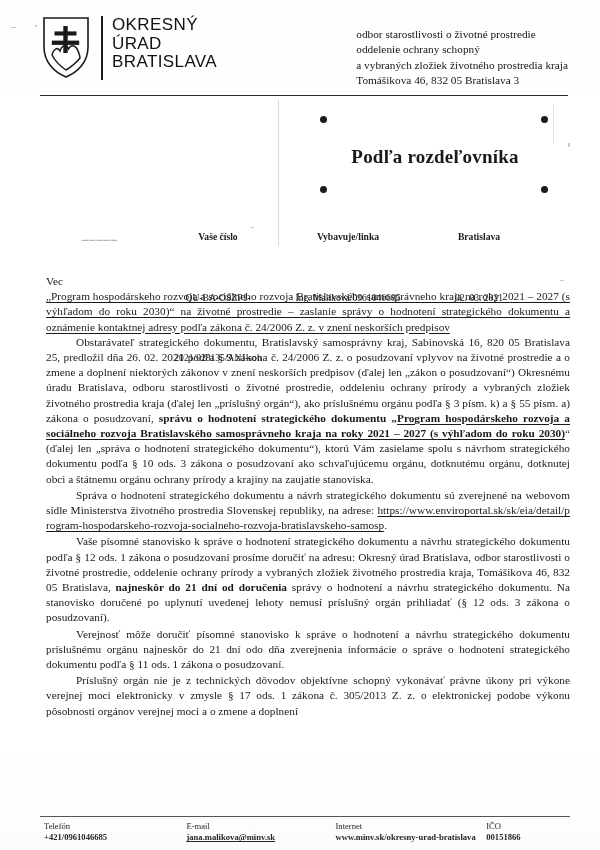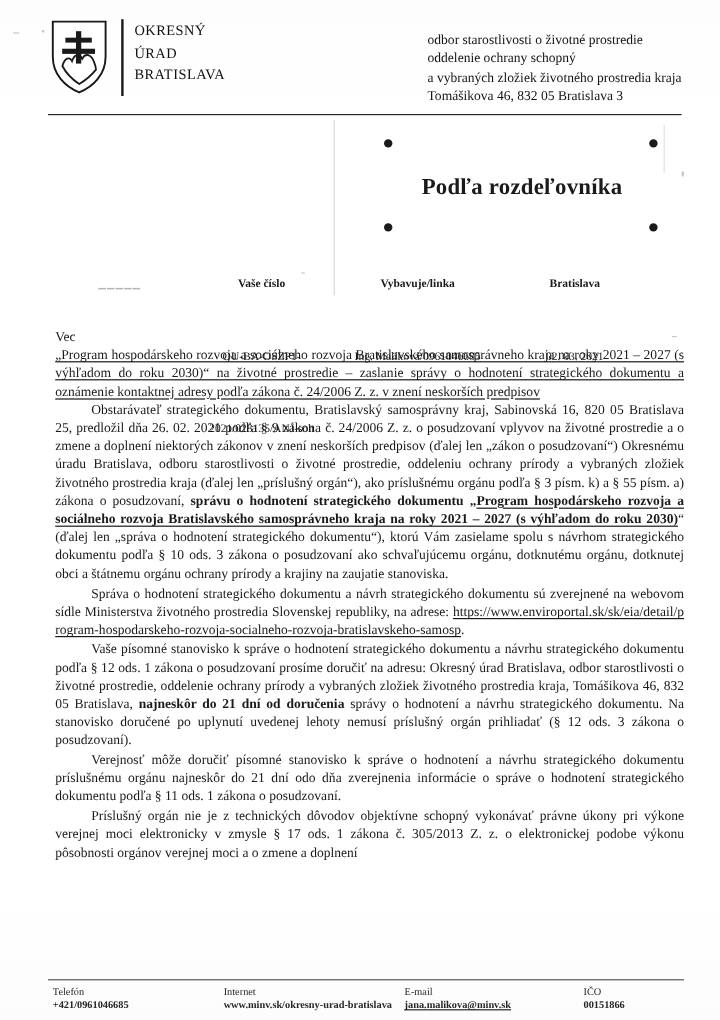--- a/index.html
+++ b/index.html
@@ -43,22 +43,22 @@
     left: 101px;
     top: 8px;
     width: 2px;
     height: 64px;
     background: #1a1a1a;
   }
   .org-name {
     position: absolute;
     left: 112px;
     top: 8px;
-    font-family: Liberation Serif, serif;
-    font-size: 12px;
+    font-family: Liberation Sans, sans-serif;
+    font-size: 17px;
     line-height: 18.5px;
     letter-spacing: 0.4px;
     color: #111;
   }
   .org-name div { white-space: nowrap; }
 
   .dept-address {
     position: absolute;
     right: 32px;
     top: 19px;
@@ -294,27 +294,27 @@
 
     <p class="para gap">Príslušný orgán nie je z technických dôvodov objektívne schopný vykonávať právne úkony pri výkone verejnej moci elektronicky v zmysle § 17 ods. 1 zákona č. 305/2013 Z. z. o elektronickej podobe výkonu pôsobnosti orgánov verejnej moci a o zmene a doplnení</p>
   </div>
 
   <div class="foot-rule"></div>
   <div class="footer">
     <div class="foot-col fc-tel">
       <div class="fh">Telefón</div>
       <div class="fv">+421/0961046685</div>
     </div>
+    <div class="foot-col fc-mail">
+      <div class="fh">E-mail</div>
+      <div class="fv mail-link">jana.malikova@minv.sk</div>
+    </div>
     <div class="foot-col fc-net">
       <div class="fh">Internet</div>
       <div class="fv">www.minv.sk/okresny-urad-bratislava</div>
     </div>
-    <div class="foot-col fc-mail">
-      <div class="fh">E-mail</div>
-      <div class="fv mail-link">jana.malikova@minv.sk</div>
-    </div>
     <div class="foot-col fc-ico">
       <div class="fh">IČO</div>
       <div class="fv">00151866</div>
     </div>
   </div>
 
 </div>
 
 </body></html>

